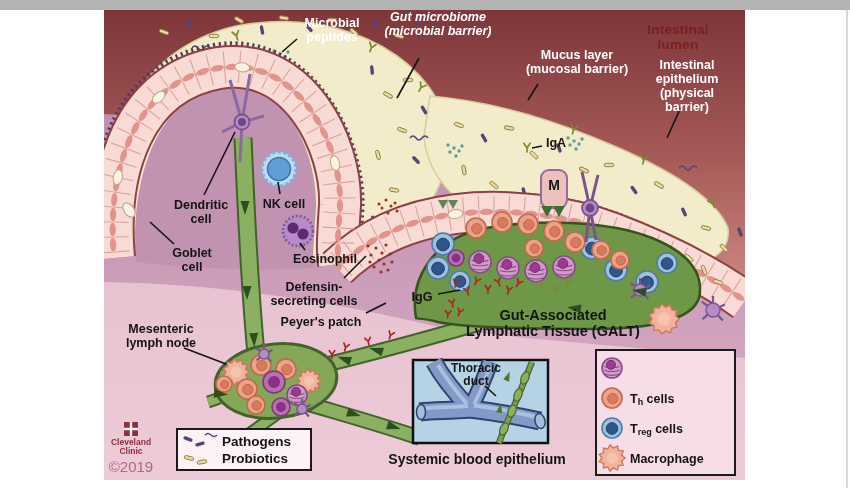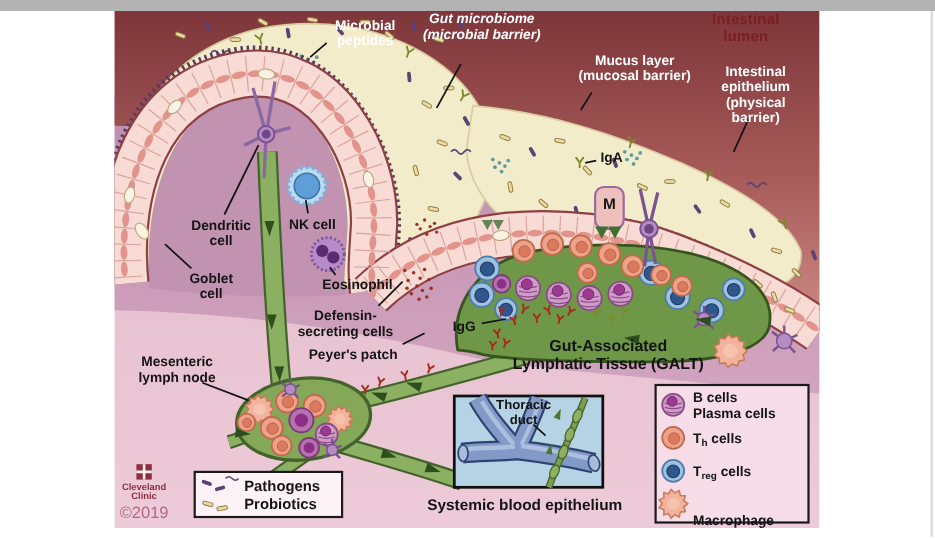--- a/index.html
+++ b/index.html
@@ -559,21 +559,21 @@
 
     <div class="lbl white" style="left:228px;top:6px;">Microbial
 peptides</div>
     <div class="lbl white" style="left:334px;top:0;font-style:italic;">Gut microbiome
 (microbial barrier)</div>
     <div class="lbl white" style="left:473px;top:38px;">Mucus layer
 (mucosal barrier)</div>
     <div class="lbl white" style="left:583px;top:48px;">Intestinal
 epithelium
 (physical barrier)</div>
-    <div class="lbl lumen" style="left:574px;top:0;">Intestinal lumen</div>
+    <div class="lbl lumen" style="left:574px;top:12px;">Intestinal lumen</div>
     <div class="lbl" style="left:452px;top:126px;text-align:right;">IgA</div>
     <div class="lbl mcell" style="left:450px;top:168px;">M</div>
     <div class="lbl" style="left:97px;top:188px;">Dendritic
 cell</div>
     <div class="lbl" style="left:180px;top:187px;">NK cell</div>
     <div class="lbl" style="left:88px;top:236px;">Goblet
 cell</div>
     <div class="lbl" style="left:204px;top:242px;padding-left:34px;">Eosinophil</div>
     <div class="lbl" style="left:210px;top:270px;">Defensin-
 secreting cells</div>
@@ -583,23 +583,21 @@
 Lymphatic Tissue (GALT)</div>
     <div class="lbl" style="left:57px;top:312px;">Mesenteric
 lymph node</div>
     <div class="lbl thor" style="left:372px;top:352px;">Thoracic
 duct</div>
     <div class="lbl mid" style="left:373px;top:442px;">Systemic blood epithelium</div>
 
     <div class="lbl leg left" style="left:118px;top:424px;">Pathogens</div>
     <div class="lbl leg left" style="left:118px;top:441px;">Probiotics</div>
 
-    <div class="lbl cellleg left" style="left:526px;top:344px;">B cells
-Plasma cells</div>
     <div class="lbl cellleg left" style="left:526px;top:382px;"><span>T</span><span class="sub">h</span><span> cells</span></div>
     <div class="lbl cellleg left" style="left:526px;top:412px;"><span>T</span><span class="sub">reg</span><span> cells</span></div>
-    <div class="lbl cellleg left" style="left:526px;top:442px;margin-top:14px;">Macrophage</div>
+    <div class="lbl cellleg left" style="left:526px;top:442px;">Macrophage</div>
 
     <div class="credit-org" style="left:27px;top:428px;">Cleveland
 Clinic</div>
     <div class="credit-year" style="left:27px;top:448px;">©2019</div>
   </div>
 </div>
 
 </body></html>

